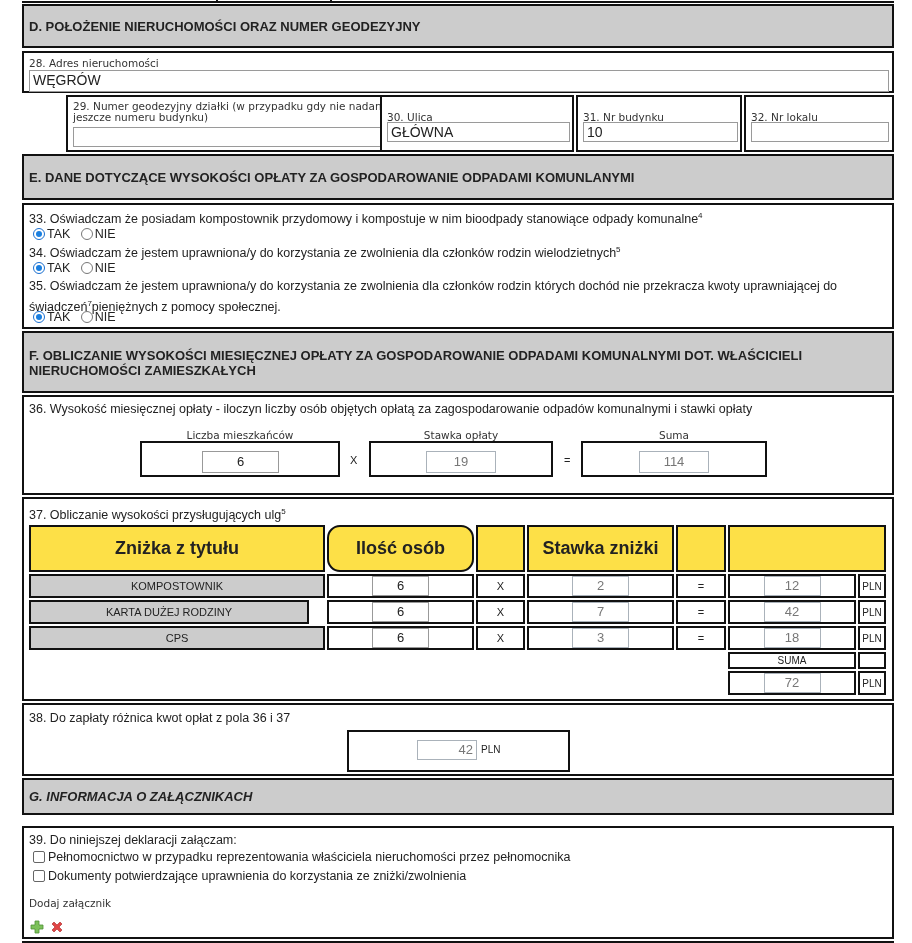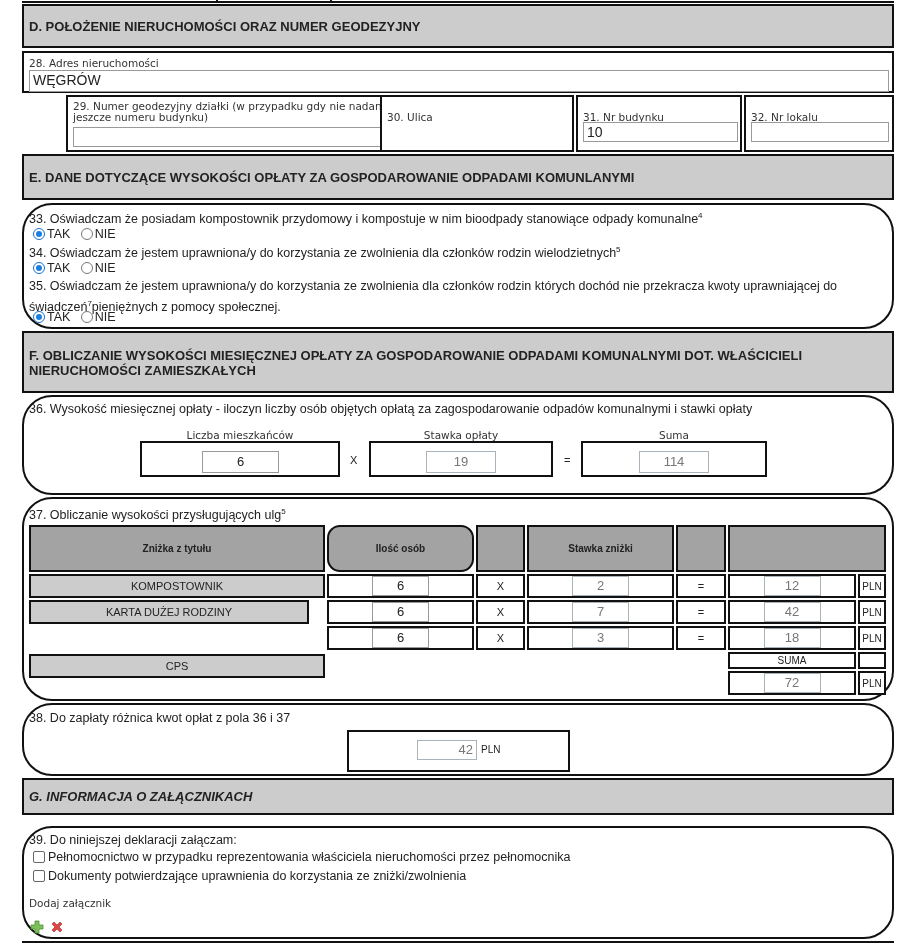--- a/index.html
+++ b/index.html
@@ -2,28 +2,28 @@
 <html><head>
 <meta charset="utf-8">
 <style>
   html, body { margin:0; padding:0; background:#ffffff; }
   body { width:912px; height:943px; position:relative; overflow:hidden; font-family:"Liberation Sans", sans-serif; color:#222; }
   .abs { position:absolute; box-sizing:border-box; }
   .box { position:absolute; box-sizing:border-box; border:2px solid #111; background:#fff; }
   .hdr { position:absolute; box-sizing:border-box; border:2px solid #111; background:#cccccc; font-size:13px; font-weight:bold; color:#222; padding-left:5px; display:flex; align-items:center; }
   .lbl-s { font-family:"DejaVu Sans", sans-serif; font-size:10.5px; color:#333; }
   .inp { position:absolute; box-sizing:border-box; border:1px solid #9a9a9a; background:#fff; font-size:14px; color:#222; padding:0 3px; line-height:18px; height:22px; }
-  .t12 { font-size:12.5px; color:#222;border-radius:30px; }
+  .t12 { font-size:12.5px; color:#222; }
   .radio { display:inline-block; width:12px; height:12px; border-radius:50%; box-sizing:border-box; border:1px solid #777; background:#fff; vertical-align:-2px; margin-right:2px; position:relative; }
   .radio.on { border-color:#1a6fd0; }
   .radio.on::after { content:""; position:absolute; left:2px; top:2px; width:6px; height:6px; border-radius:50%; background:#1a7fe0; }
   .chk { display:inline-block; width:12px; height:12px; border-radius:2px; box-sizing:border-box; border:1px solid #666; background:#fff; vertical-align:-2px; margin-right:3px; }
   .cell { position:absolute; box-sizing:border-box; border:2px solid #111; background:#fff; display:flex; align-items:center; justify-content:center; font-size:11px; color:#222; }
   .cell.g { background:#cccccc; }
-  .cell.th { background:#a3a3a3; font-weight:bold; font-size:10px; }
+  .cell.th { background:#fde047; font-weight:bold; font-size:18px; }
   .ninp { position:absolute; box-sizing:border-box; height:20px; border:1px solid #999; background:#fff; font-size:13px; text-align:center; line-height:18px; color:#222; }
   .ninp.ro { border-color:#aab2ba; color:#777; }
   sup { font-size:8px; }
 </style>
 </head>
 <body>
 
 <div class="abs" style="left:22px;top:0;width:872px;height:3px;border-bottom:2px solid #111;"></div>
 <div class="abs" style="left:216px;top:0;width:2px;height:3px;background:#111;"></div>
 <div class="abs" style="left:330px;top:0;width:2px;height:3px;background:#111;"></div>
@@ -36,20 +36,21 @@
   <div class="abs lbl-s" style="left:5px;top:4px;">28. Adres nieruchomości</div>
   <div class="inp" style="left:5px;top:17px;width:860px;">WĘGRÓW</div>
 </div>
 
 <div class="box" style="left:22px;top:95px;width:356px;height:57px;margin-left:44px;">
   <div class="abs lbl-s" style="left:5px;top:4px;width:330px;line-height:11px;">29. Numer geodezyjny działki (w przypadku gdy nie nadano jeszcze numeru budynku)</div>
   <div class="inp" style="left:5px;top:30px;width:345px;height:20px;"></div>
 </div>
 <div class="box" style="left:380px;top:95px;width:194px;height:57px;">
   <div class="abs lbl-s" style="left:5px;top:14px;">30. Ulica</div>
+  <div class="inp" style="left:5px;top:25px;width:183px;height:20px;">GŁÓWNA</div>
 </div>
 <div class="box" style="left:576px;top:95px;width:166px;height:57px;">
   <div class="abs lbl-s" style="left:5px;top:14px;">31. Nr budynku</div>
   <div class="inp" style="left:5px;top:25px;width:155px;height:20px;">10</div>
 </div>
 <div class="box" style="left:744px;top:95px;width:150px;height:57px;">
   <div class="abs lbl-s" style="left:5px;top:14px;">32. Nr lokalu</div>
   <div class="inp" style="left:5px;top:25px;width:138px;height:20px;"></div>
 </div>
 
@@ -148,21 +149,21 @@
 <div class="cell" style="left:476px;top:600px;width:49px;height:24px;">X</div>
 <div class="cell" style="left:527px;top:600px;width:147px;height:24px;">
     <div class="ninp ro" style="position:static;width:57px;">7</div>
   </div>
 <div class="cell" style="left:676px;top:600px;width:50px;height:24px;">=</div>
 <div class="cell" style="left:728px;top:600px;width:128px;height:24px;">
     <div class="ninp ro" style="position:static;width:57px;">42</div>
   </div>
 <div class="cell" style="left:858px;top:600px;width:28px;height:24px;font-size:10px;">PLN</div>
 
-<div class="cell g" style="left:29px;top:626px;width:296px;height:24px;margin-top:28px;">CPS</div>
+<div class="cell g" style="left:29px;top:626px;width:296px;height:24px;">CPS</div>
 <div class="cell" style="left:327px;top:626px;width:147px;height:24px;">
     <div class="ninp" style="position:static;width:57px;">6</div>
   </div>
 <div class="cell" style="left:476px;top:626px;width:49px;height:24px;">X</div>
 <div class="cell" style="left:527px;top:626px;width:147px;height:24px;">
     <div class="ninp ro" style="position:static;width:57px;">3</div>
   </div>
 <div class="cell" style="left:676px;top:626px;width:50px;height:24px;">=</div>
 <div class="cell" style="left:728px;top:626px;width:128px;height:24px;">
     <div class="ninp ro" style="position:static;width:57px;">18</div>

